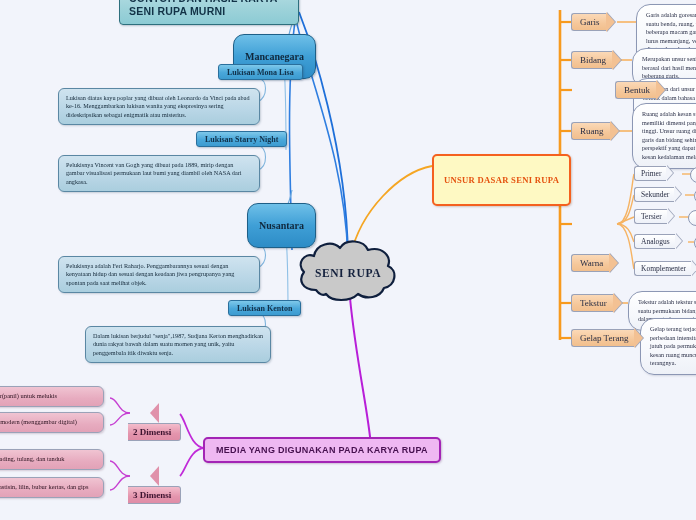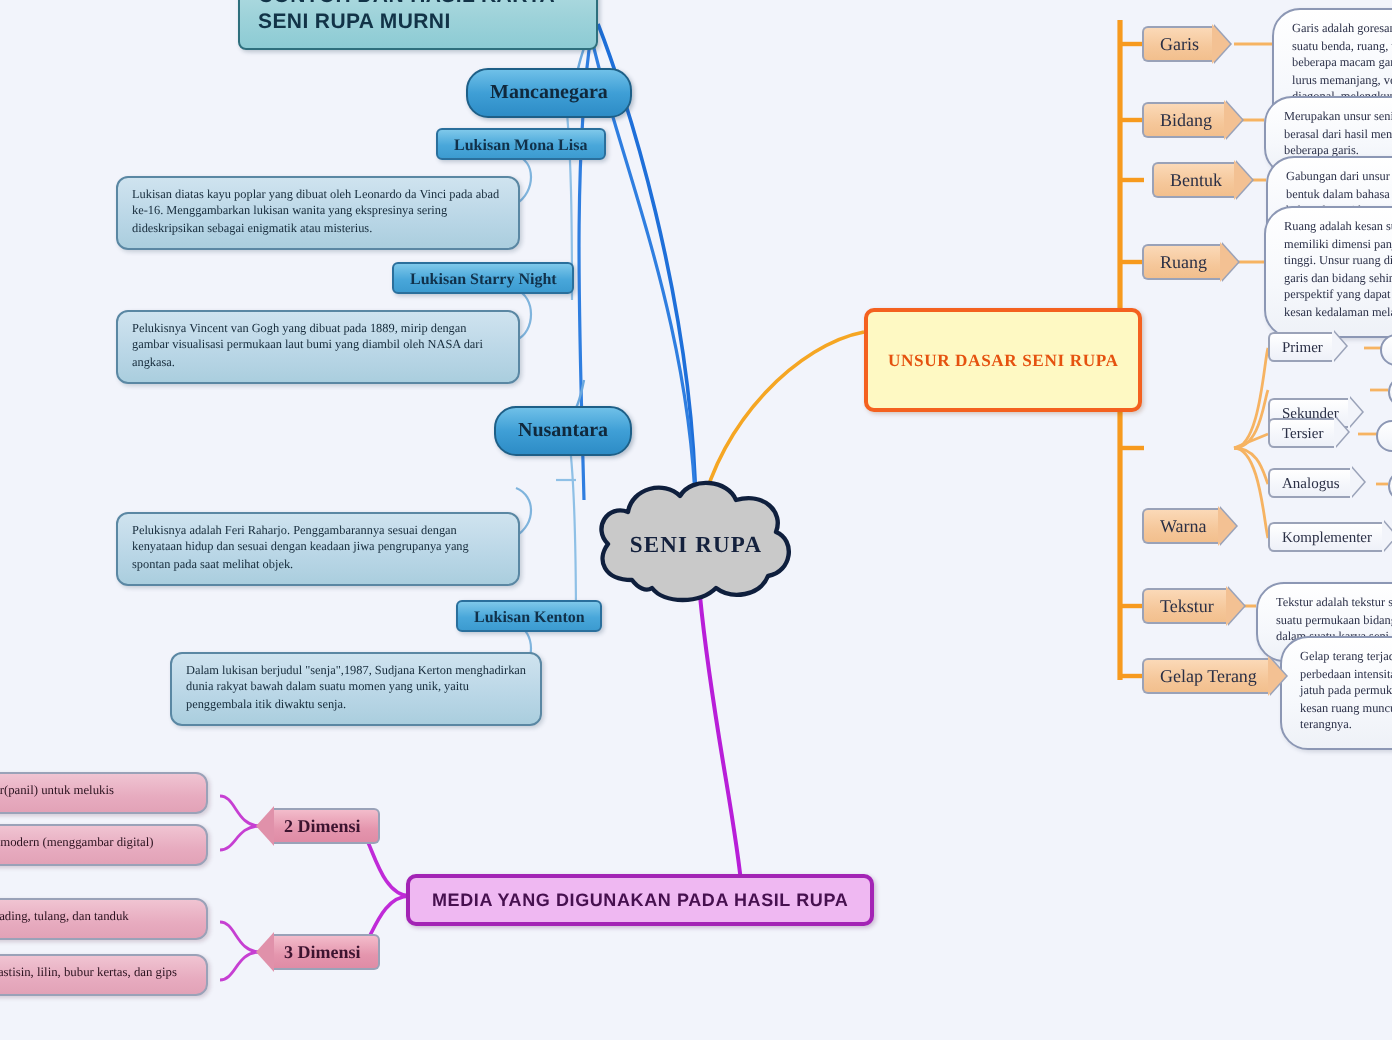--- a/index.html
+++ b/index.html
@@ -37,21 +37,21 @@
     font-family:"Liberation Sans",sans-serif;
     font-weight:bold;font-size:10.5px;line-height:13px;
     color:#123347;letter-spacing:.2px;
     box-shadow:1px 1px 2px rgba(40,70,90,.28);
     z-index:30;
   }
   .blue-cap{
     background:linear-gradient(180deg,#6fc0e8 0%,#3f9fd6 50%,#2d8cc6 100%);
     border:1px solid #1e5f87;border-radius:11px;
     color:#10283c;font-weight:bold;font-size:10px;
-    padding:6px 11px;white-space:nowrap;
+    padding:16px 11px;white-space:nowrap;
     box-shadow:1px 1px 2px rgba(30,60,90,.3);
     z-index:30;
   }
   .blue-sub{
     background:linear-gradient(180deg,#7ec8ea 0%,#49a7da 55%,#3c9bd0 100%);
     border:1px solid #2a6f9c;border-radius:3px;
     color:#11314a;font-weight:bold;font-size:8px;
     padding:2.5px 8px;white-space:nowrap;
     box-shadow:1px 1px 2px rgba(30,60,90,.25);
     z-index:30;
@@ -110,21 +110,21 @@
 
   
   .magenta-main{
     background:#efb8f2;border:2px solid #a324b5;border-radius:5px;
     color:#46104f;font-weight:bold;font-size:9px;letter-spacing:.3px;
     padding:6px 11px;white-space:nowrap;
     font-family:"Liberation Sans",sans-serif;
     box-shadow:1px 1px 2px rgba(90,20,100,.25);
     z-index:30;
   }
-  .mag-arrow{position:absolute;display:flex;align-items:center;z-index:30;}
+  .mag-arrow{position:absolute;display:flex;align-items:center;z-index:30;flex-direction:column;}
   .mag-arrow .tipL{
     width:0;height:0;border-top:10px solid transparent;
     border-bottom:10px solid transparent;border-right:9px solid #e091aa;
   }
   .mag-arrow .body{
     background:linear-gradient(180deg,#f3bccb 0%,#e495ad 60%,#df8ca6 100%);
     border:1px solid #9aa2b8;border-left:none;border-radius:0 3px 3px 0;
     padding:3px 9px 3px 5px;font-weight:bold;font-size:9px;
     color:#3d1430;white-space:nowrap;
   }
@@ -244,21 +244,21 @@
     <span class="tip"></span>
   </div>
   <div class="node orange-desc" style="left:636px;top:4px;width:116px;">Garis adalah goresan, batas limit dari suatu benda, ruang, warna, dll. Ada beberapa macam garis, yaitu garis lurus memanjang, vertikal, horizontal, diagonal, melengkung, dan putus-putus.</div>
 
   <div class="arrow-node" style="left:571px;top:50px;justify-content:space-between;">
     <span class="body">Bidang</span>
     <span class="tip"></span>
   </div>
   <div class="node orange-desc" style="left:632px;top:48px;width:120px;">Merupakan unsur seni rupa yang berasal dari hasil menggabungkan beberapa garis.</div>
 
-  <div class="arrow-node" style="left:548px;top:80px;padding-left:28px;">
+  <div class="arrow-node" style="left:587px;top:80px;padding-left:28px;">
     <span class="body">Bentuk</span>
     <span class="tip"></span>
   </div>
   <div class="node orange-desc" style="left:633px;top:78px;width:120px;">Gabungan dari unsur bidang. Istilah bentuk dalam bahasa Indonesia secara bahasa berarti bangun atau bentuk plastis.</div>
 
   <div class="arrow-node" style="left:571px;top:121px;align-items:center;">
     <span class="body">Ruang</span>
     <span class="tip"></span>
   </div>
   <div class="node orange-desc" style="left:632px;top:103px;width:120px;">Ruang adalah kesan suatu benda yang memiliki dimensi panjang, lebar, dan tinggi. Unsur ruang dihasilkan dengan garis dan bidang sehingga menjadi perspektif yang dapat menciptakan kesan kedalaman melalui gelap terang.</div>
@@ -267,21 +267,21 @@
     <span class="body">Warna</span>
     <span class="tip"></span>
   </div>
 
   <div class="arrow-node plain" style="left:634px;top:165px;">
     <span class="body" style="font-size:7.5px;padding:2px 5px 2px 6px;">Primer</span>
     <span class="tip" style="border-top-width:8px;border-bottom-width:8px;border-left-width:7px;"></span>
   </div>
   <div class="node orange-pill" style="left:690px;top:167px;">Merah, kuning, biru</div>
 
-  <div class="arrow-node plain" style="left:634px;top:198px;">
+  <div class="arrow-node plain" style="left:634px;top:186px;">
     <span class="body" style="font-size:7.5px;padding:2px 5px 2px 6px;">Sekunder</span>
     <span class="tip" style="border-top-width:8px;border-bottom-width:8px;border-left-width:7px;"></span>
   </div>
   <div class="node orange-pill" style="left:694px;top:188px;">Campuran dua warna primer</div>
 
   <div class="arrow-node plain" style="left:634px;top:208px;">
     <span class="body" style="font-size:7.5px;padding:2px 5px 2px 6px;">Tersier</span>
     <span class="tip" style="border-top-width:8px;border-bottom-width:8px;border-left-width:7px;"></span>
   </div>
   <div class="node orange-pill" style="left:688px;top:210px;">Warna campuran primer &amp; sekunder</div>
@@ -302,21 +302,21 @@
     <span class="tip"></span>
   </div>
   <div class="node orange-desc" style="left:628px;top:291px;width:124px;">Tekstur adalah tekstur sifat dan keadaan suatu permukaan bidang atau objek dalam suatu karya seni rupa.</div>
 
   <div class="arrow-node" style="left:571px;top:328px;">
     <span class="body">Gelap Terang</span>
     <span class="tip"></span>
   </div>
   <div class="node orange-desc" style="left:640px;top:318px;width:116px;">Gelap terang terjadi karena adanya perbedaan intensitas cahaya yang jatuh pada permukaan benda sehingga kesan ruang muncul tingkat gelap terangnya.</div>
 
-  <div class="node magenta-main" style="left:203px;top:437px;">MEDIA YANG DIGUNAKAN PADA HASIL RUPA</div>
+  <div class="node magenta-main" style="left:203px;top:437px;">MEDIA YANG DIGUNAKAN PADA KARYA RUPA</div>
 
   <div class="mag-arrow" style="left:128px;top:403px;">
     <span class="tipL"></span>
     <span class="body">2 Dimensi</span>
   </div>
   <div class="node pink-desc" style="left:-62px;top:386px;width:166px;">Media = Bidang datar(panil) untuk melukis</div>
   <div class="node pink-desc" style="left:-62px;top:412px;width:166px;">Media dalam bentuk modern (menggambar digital)</div>
 
   <div class="mag-arrow" style="left:128px;top:466px;">
     <span class="tipL"></span>

